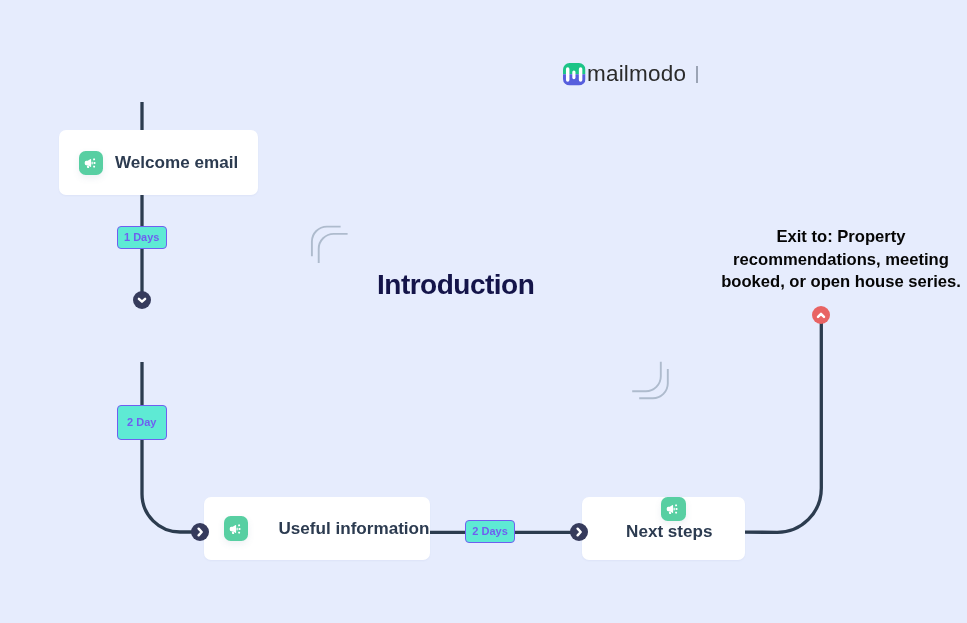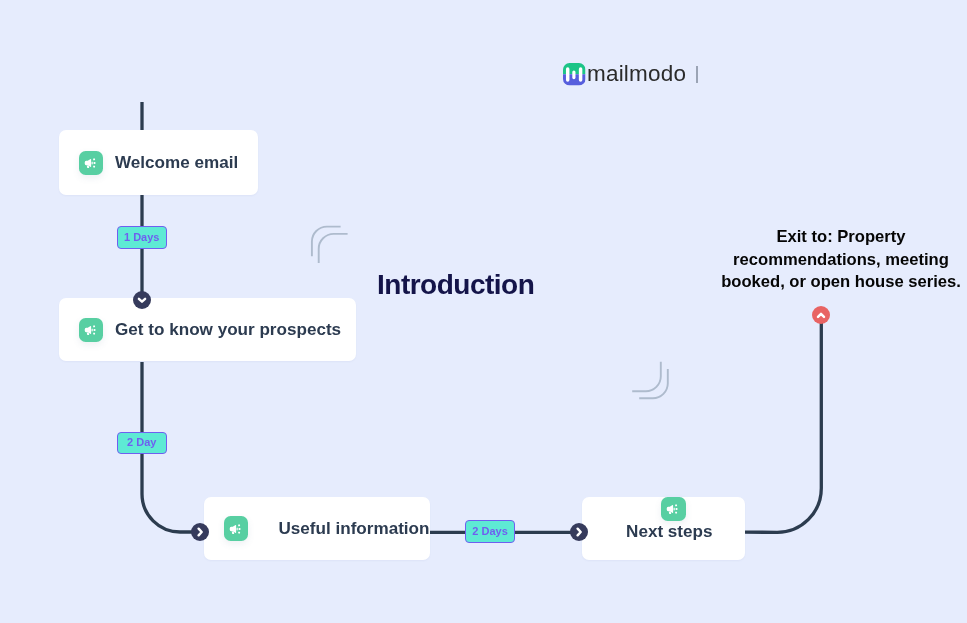--- a/index.html
+++ b/index.html
@@ -36,21 +36,21 @@
   .card .lbl { font-size:17.1px; font-weight:bold; color:#2c3b50; margin-left:11.8px; position:relative; top:0.6px; }
 
   #card1 { left:58.8px; top:130.3px; width:199.2px; height:64.7px; }
   #card2 { left:58.9px; top:298.3px; width:297.4px; height:62.9px; }
   #card3 { left:203.5px; top:497.2px; width:226px; height:62.8px;justify-content:space-between; }
   #card4 { left:582.2px; top:497.3px; width:162.4px; height:62.3px;flex-direction:column; }
 
   
   .badge { background:#5eead4; border:1.1px solid #6f5ff0; border-radius:4px; color:#6f5ff0; font-size:11px; font-weight:bold; display:flex; align-items:center; justify-content:center; padding-bottom:1.5px; box-sizing:border-box; }
   #badge1 { left:116.5px; top:226px; width:50.5px; height:22.6px; }
-  #badge2 { left:116.5px; top:432px; width:50.5px; height:22px;text-align:center; }
+  #badge2 { left:116.5px; top:405px; width:50.5px; height:35px;text-align:center; }
   #badge3 { left:464.7px; top:520px; width:50.8px; height:22.6px; }
 
   
   .node { width:18px; height:18px; border-radius:50%; display:flex; align-items:center; justify-content:center; }
   .node.dark { background:#363b5c; }
   .node.red { background:#e86363; }
 </style>
 </head>
 <body>
 
@@ -110,35 +110,20 @@
             <path d="M5.4,16.0 L8.4,16.0 L9.1,19.1 Q9.25,19.9 8.4,19.9 L6.9,19.9 Q6.2,19.9 6.05,19.3 Z"></path>
             <ellipse cx="13.8" cy="12.0" rx="1.0" ry="2.4"></ellipse>
             <rect x="15.9" y="10.4" width="3.2" height="3.2" rx="1.05"></rect>
             <rect x="15.4" y="4.9" width="2.9" height="2.9" rx="1.0" transform="rotate(-18 16.85 6.35)"></rect>
             <rect x="15.4" y="16.2" width="2.9" height="2.9" rx="1.0" transform="rotate(18 16.85 17.65)"></rect>
           </g>
         </svg>
       </span>
     <span class="lbl">Welcome email</span>
   </div>
-  <div class="abs card" id="card2">
-    <span class="ic">
-        <svg width="24" height="24" viewBox="0 0 24 24">
-          <g fill="#fff" transform="translate(12 12) scale(0.64) translate(-12 -12)">
-            <path d="M4.6,8.5 Q2.1,8.5 2.1,12.0 Q2.1,15.5 4.6,15.5 L6.9,15.5 L11.4,18.2 Q12.2,18.7 12.2,17.6 L12.2,6.4 Q12.2,5.3 11.4,5.8 L6.9,8.5 Z"></path>
-            <path d="M5.4,16.0 L8.4,16.0 L9.1,19.1 Q9.25,19.9 8.4,19.9 L6.9,19.9 Q6.2,19.9 6.05,19.3 Z"></path>
-            <ellipse cx="13.8" cy="12.0" rx="1.0" ry="2.4"></ellipse>
-            <rect x="15.9" y="10.4" width="3.2" height="3.2" rx="1.05"></rect>
-            <rect x="15.4" y="4.9" width="2.9" height="2.9" rx="1.0" transform="rotate(-18 16.85 6.35)"></rect>
-            <rect x="15.4" y="16.2" width="2.9" height="2.9" rx="1.0" transform="rotate(18 16.85 17.65)"></rect>
-          </g>
-        </svg>
-      </span>
-    <span class="lbl">Get to know your prospects</span>
-  </div>
   <div class="abs card" id="card3">
     <span class="ic">
         <svg width="24" height="24" viewBox="0 0 24 24">
           <g fill="#fff" transform="translate(12 12) scale(0.64) translate(-12 -12)">
             <path d="M4.6,8.5 Q2.1,8.5 2.1,12.0 Q2.1,15.5 4.6,15.5 L6.9,15.5 L11.4,18.2 Q12.2,18.7 12.2,17.6 L12.2,6.4 Q12.2,5.3 11.4,5.8 L6.9,8.5 Z"></path>
             <path d="M5.4,16.0 L8.4,16.0 L9.1,19.1 Q9.25,19.9 8.4,19.9 L6.9,19.9 Q6.2,19.9 6.05,19.3 Z"></path>
             <ellipse cx="13.8" cy="12.0" rx="1.0" ry="2.4"></ellipse>
             <rect x="15.9" y="10.4" width="3.2" height="3.2" rx="1.05"></rect>
             <rect x="15.4" y="4.9" width="2.9" height="2.9" rx="1.0" transform="rotate(-18 16.85 6.35)"></rect>
             <rect x="15.4" y="16.2" width="2.9" height="2.9" rx="1.0" transform="rotate(18 16.85 17.65)"></rect>

